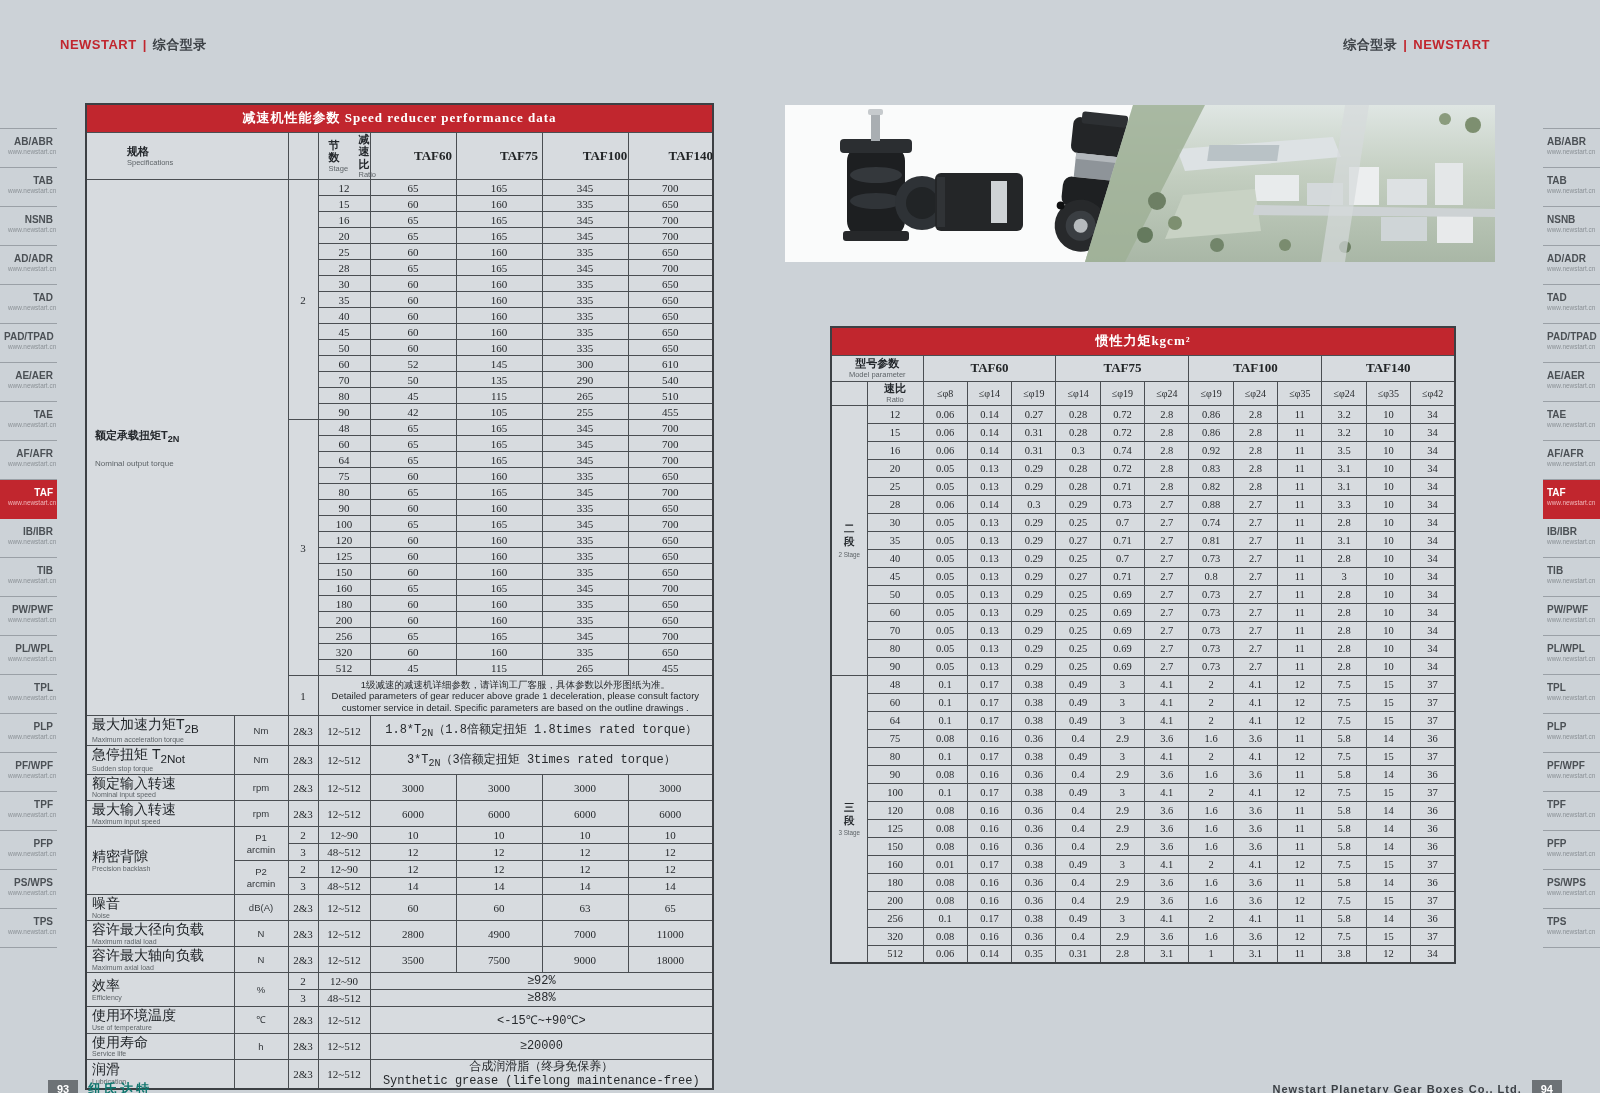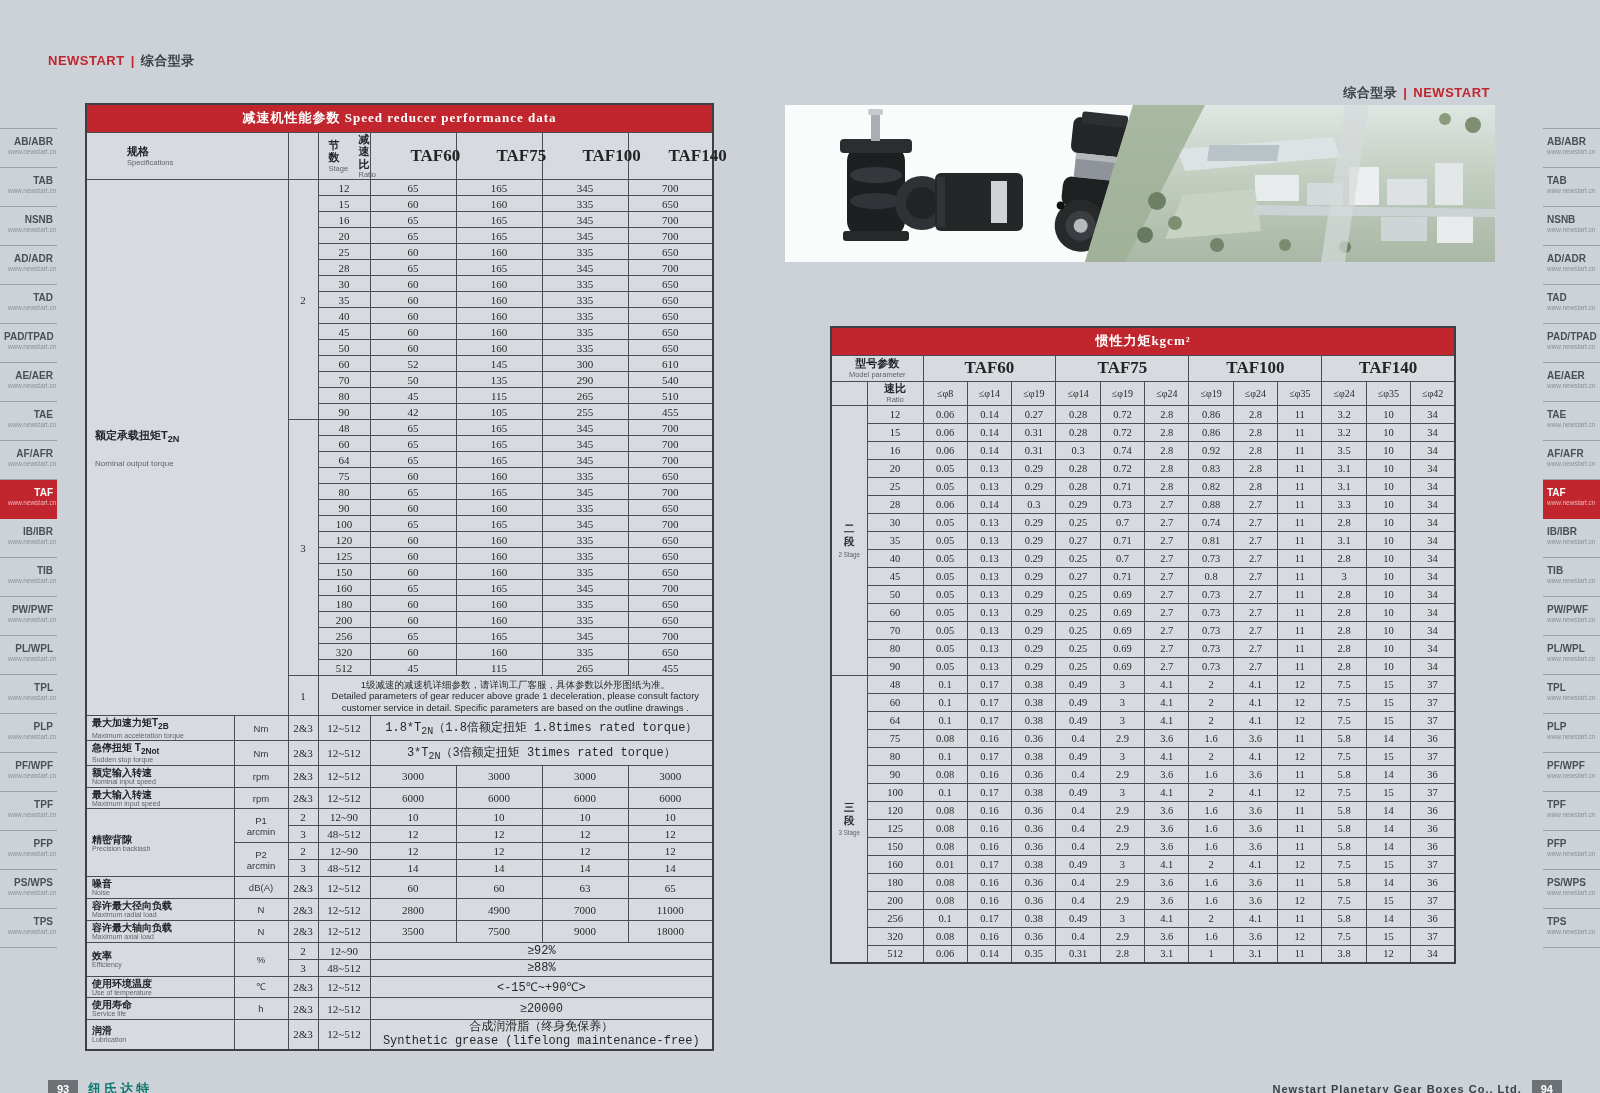--- a/index.html
+++ b/index.html
@@ -3,22 +3,22 @@
 <meta charset="utf-8">
 <style>
   * { box-sizing: border-box; }
   html,body { margin:0; padding:0; }
   body {
     width:1600px; height:1093px; position:relative; overflow:hidden;
     background:#ccd2d7; font-family:"Liberation Sans", sans-serif; color:#2a2e32;
   }
   
   .hdr { position:absolute; top:36px; font-size:13px; font-weight:bold; letter-spacing:.5px; }
-  .hdr-left { left:48px;margin-top:16px; }
-  .hdr-right { right:110px;margin-top:48px; }
+  .hdr-left { left:60px; }
+  .hdr-right { right:110px; }
   .brand { color:#c1262e; }
   .pipe { color:#c1262e; margin:0 6px; font-weight:bold; }
   .cat { color:#3d4247; }
   
   .sidebar { position:absolute; top:128px; width:57px; border-top:1px solid #9aa0a6; }
   .sidebar-left { left:0; text-align:right; }
   .sidebar-right { right:0; text-align:left; }
   .side-item { height:39px; border-bottom:1px solid #9aa0a6; padding:7px 4px 0 4px; cursor:pointer; }
   .s-lbl { font-size:10px; font-weight:bold; color:#4b5055; line-height:1.2; }
   .s-url { font-size:7px; color:#8b9196; transform:scale(.92); transform-origin:inherit; }
@@ -34,32 +34,32 @@
   td { border:1px solid #4a4e52; background:#d7dbdf; text-align:center; vertical-align:middle; padding:0; }
   .title-cell { background:#c1262e !important; color:#fff; font-family:"Liberation Serif", serif;
                 font-weight:bold; font-size:13px; height:28px; letter-spacing:1px; }
   .num { font-family:"Liberation Serif", serif; font-size:11px; color:#26292c; }
   
   .ltable { left:85px; top:103px; width:627px; border:2px solid #3c4044; }
   .head-row td { height:30px;padding-left:40px; }
   .spec-h { text-align:left; padding-left:6px; }
   .zh-h { font-size:11px; font-weight:bold; color:#24282c; line-height:1.15; }
   .en-h { font-size:7.5px; color:#5e6468; line-height:1.2; }
-  .model-h { font-family:"Liberation Serif", serif; font-size:17px; font-weight:600; color:#222527; }
+  .model-h { font-family:"Liberation Serif", serif; font-size:13px; font-weight:600; color:#222527; }
   .dr td { height:16px; }
   .spec-big { text-align:left; padding-left:8px;margin-top:47px; }
   .zh-l { font-size:11px; font-weight:bold; color:#24282c; margin-bottom:14px; }
   .en-l { font-size:8px; color:#5e6468; }
   .stage-big { font-family:"Liberation Serif", serif; font-size:11px; }
   .note-r td { height:40px; }
   .note-cell { padding:2px 10px; }
   .n-zh { font-size:9.5px; color:#26292c; line-height:1.25; }
   .n-en { font-size:9.5px; color:#26292c; line-height:1.2; }
   .p-spec { text-align:left; padding:1px 0 1px 5px; }
-  .p-zh { font-size:10px; font-weight:bold; color:#202428; line-height:1.1; }
+  .p-zh { font-size:14px; font-weight:normal; color:#202428; line-height:1.1; }
   .p-en { font-size:7px; color:#5e6468; line-height:1.1; }
   .unit-c { font-size:9.5px; color:#33373b; }
   .span-val { font-size:12px; color:#26292c;font-family:Liberation Mono, monospace; }
   .h22 td { height:22px; } .h18 td { height:18px; } .h17 td { height:17px; }
   .h16 td { height:16px; } .h26 td { height:26px; }
   .two-line div { line-height:1.2; }
   
   .rtable { left:830px; top:326px; width:626px; border:2px solid #3c4044; }
   .rt-h1 td { height:26px; }
   .rt-h2 td { height:24px; }

